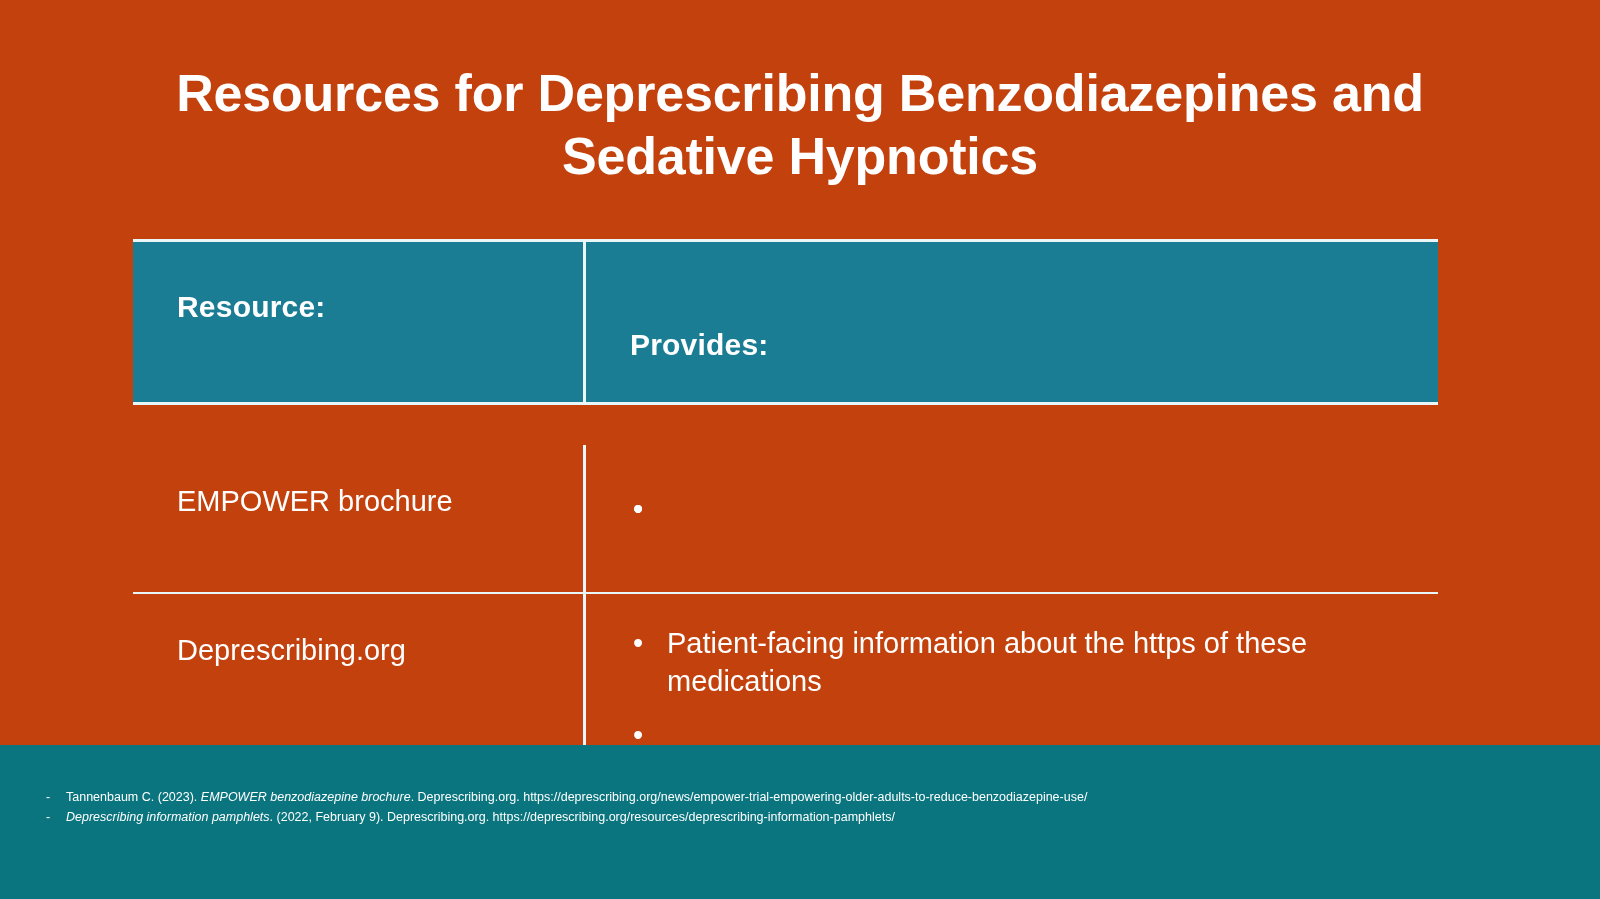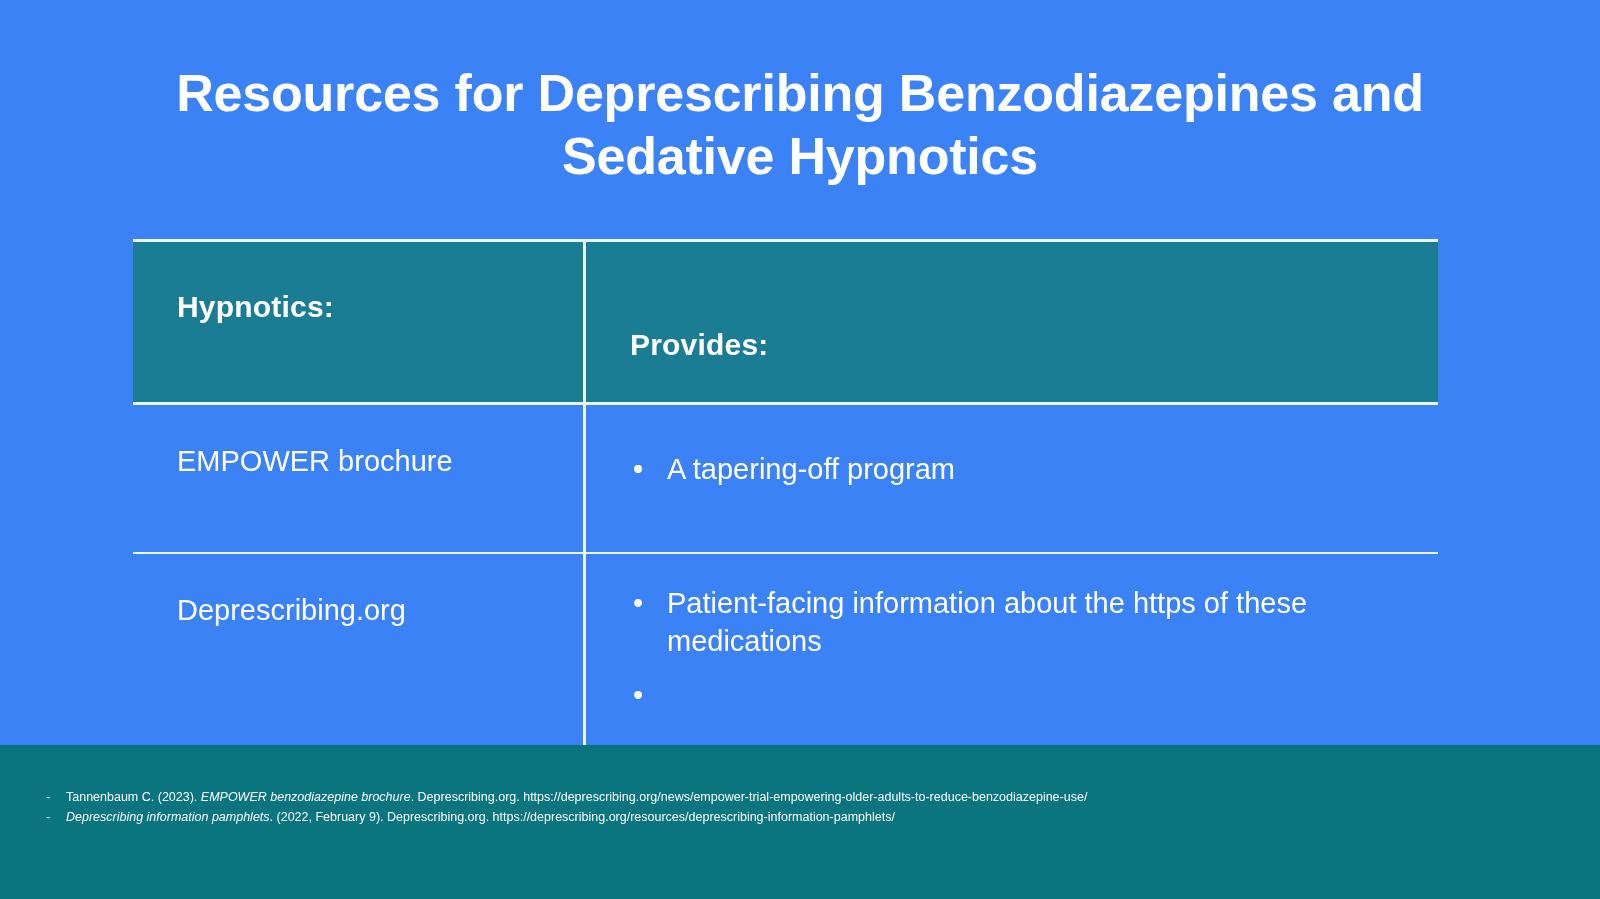--- a/index.html
+++ b/index.html
@@ -7,21 +7,21 @@
   html, body {
     width:1600px; height:899px;
     background:#0d7a82;
     font-family:"Liberation Sans", sans-serif;
     overflow:hidden;
   }
 
   #slide {
     position:relative;
     width:1600px; height:899px;
-    background:#3b82f6;
+    background:#c2410c;
   }
 
   
   .title {
     position:absolute;
     left:0; top:62px;
     width:1600px;
     text-align:center;
     color:#ffffff;
     font-size:52px;
@@ -93,21 +93,21 @@
     margin-bottom:15px;
   }
   .bullets li:last-child { margin-bottom:0; }
   .bullets li .dot {
     position:absolute;
     left:3px; top:0;
     font-size:29px;
     line-height:1.32;
   }
 
-  .row-1 { min-height:147px; }
+  .row-1 { min-height:147px;margin-top:40px; }
   .row-2 { min-height:200px;justify-content:center; }
 
   
   .footer {
     position:absolute;
     left:0; top:745px;
     width:1600px; height:154px;
     background:#0a757e;
   }
 
@@ -136,41 +136,40 @@
 <div id="slide">
 
   <h1 class="title">Resources for Deprescribing Benzodiazepines and Sedative Hypnotics</h1>
 
   <div class="table">
 
     <div class="rule"></div>
 
     <div class="row head-row">
       <div class="cell-left">
-        <div class="head-text">Hypnotics:</div>
+        <div class="head-text">Resource:</div>
       </div>
       <div class="cell-right">
         <div class="head-text">Provides:</div>
       </div>
     </div>
 
     <div class="rule"></div>
 
     <div class="row body-row row-1">
       <div class="cell-left">
         <div class="res-text">EMPOWER brochure</div>
       </div>
       <div class="cell-right">
         <ul class="bullets">
           <li>
             <span class="dot">•</span>
           </li>
           <li>
             <span class="dot">•</span>
-            <span>A tapering-off program</span>
           </li>
         </ul>
       </div>
     </div>
 
     <div class="rule thin"></div>
 
     <div class="row body-row row-2">
       <div class="cell-left">
         <div class="res-text">Deprescribing.org</div>

